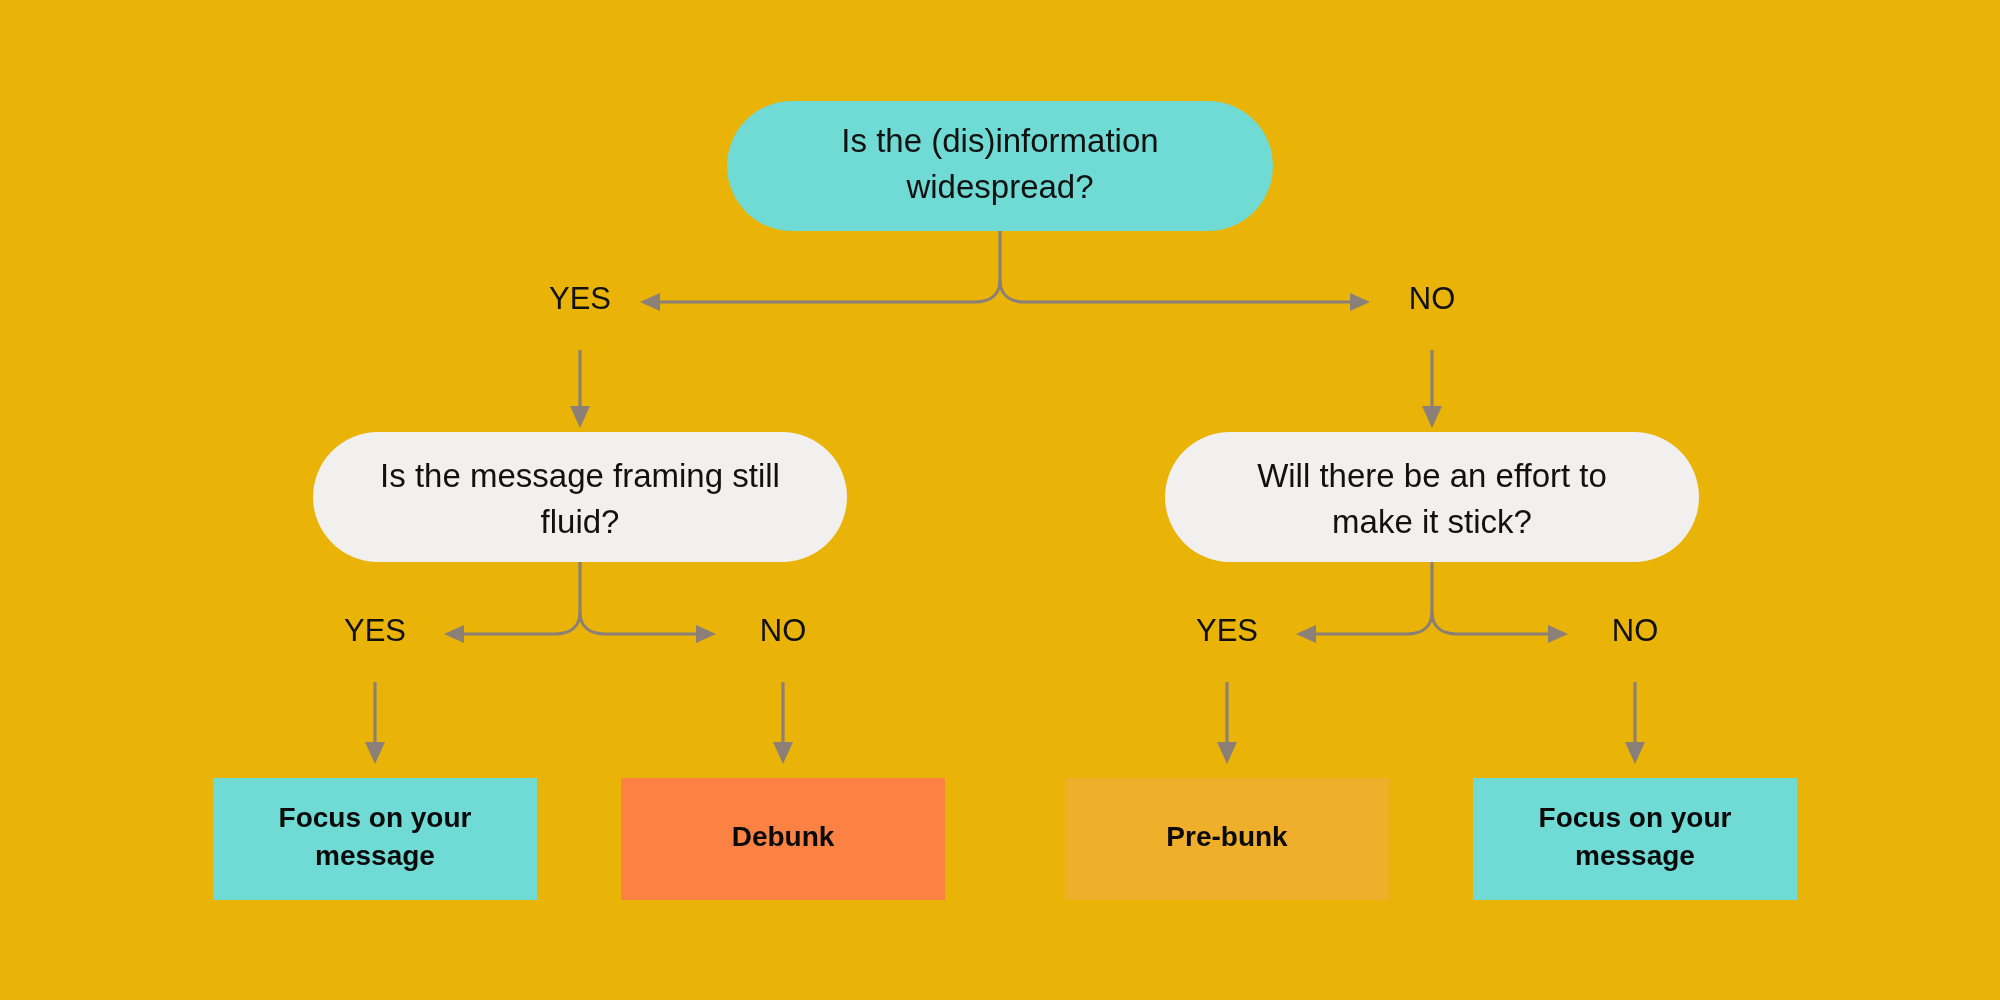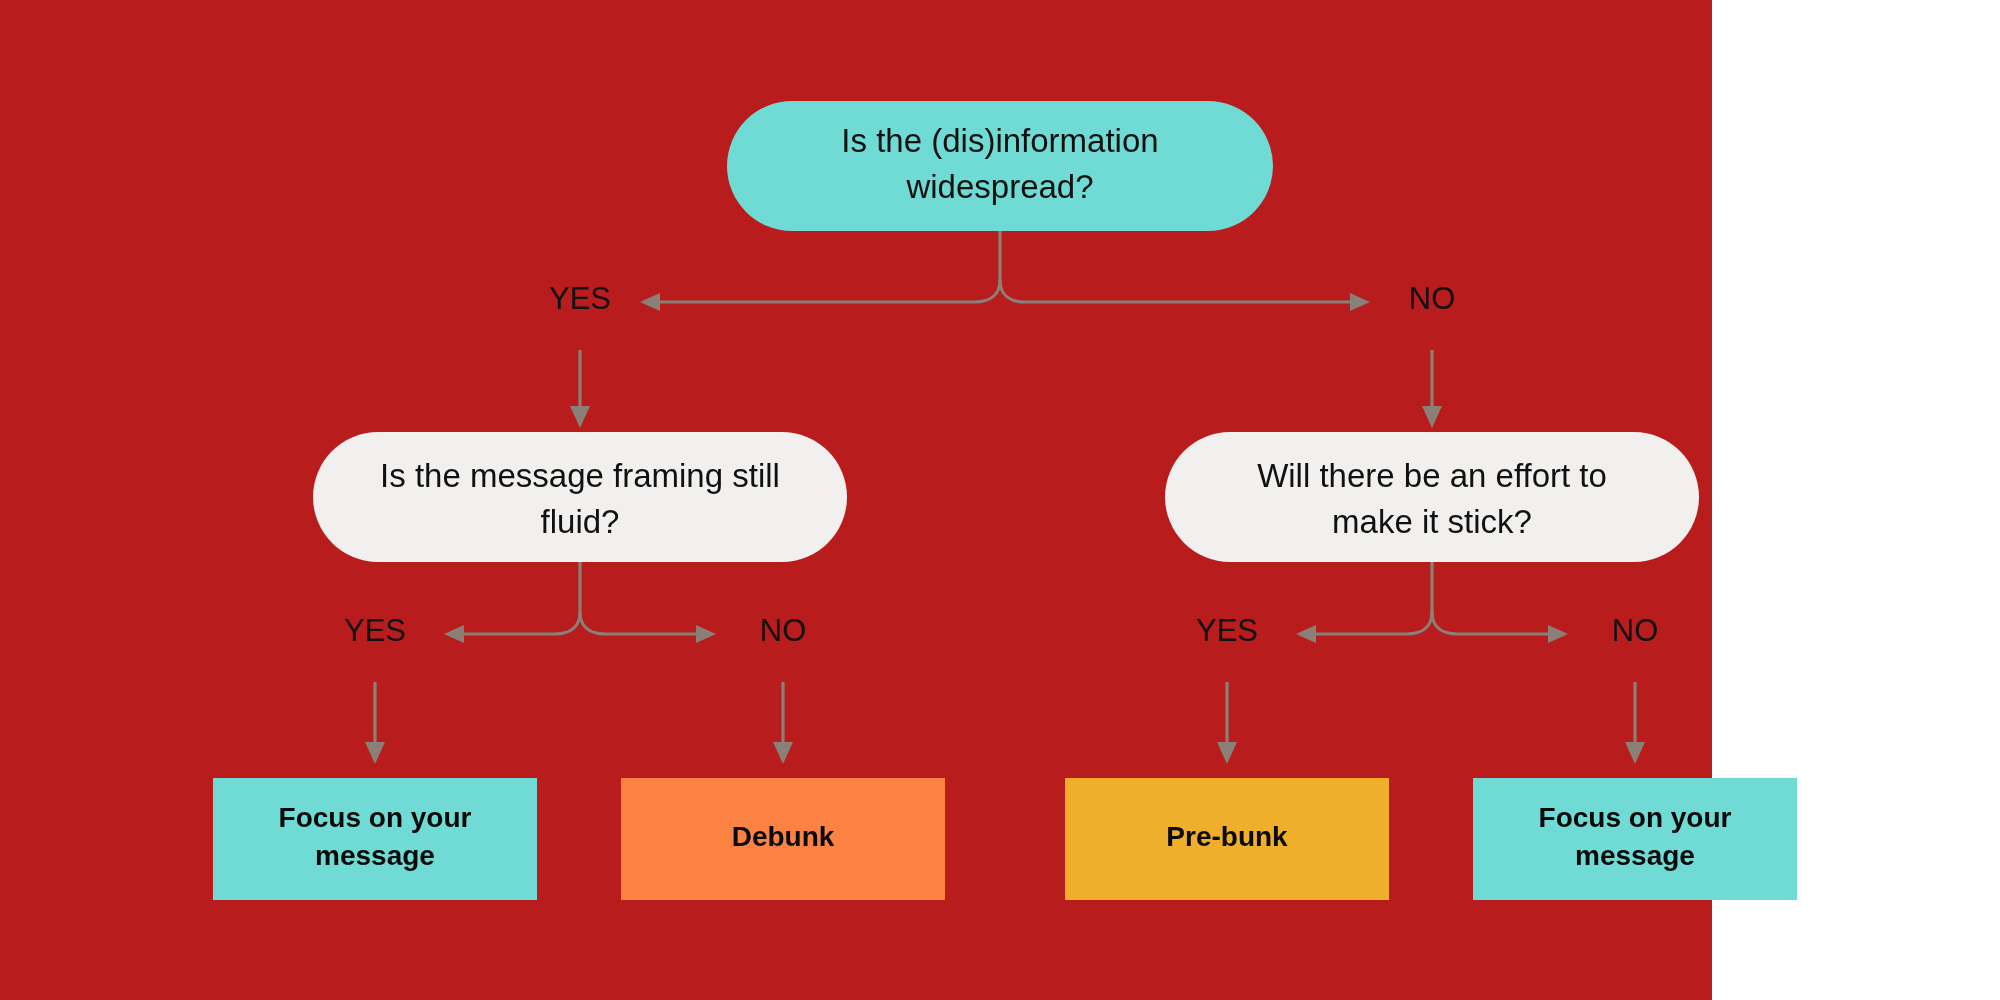--- a/index.html
+++ b/index.html
@@ -9,23 +9,23 @@
     background: #ffffff;
   }
   body {
     width: 2000px;
     height: 1000px;
     overflow: hidden;
     font-family: "Liberation Sans", sans-serif;
   }
   #diagram-root {
     position: relative;
-    width: 1712px;
+    width: 2000px;
     height: 1000px;
-    background: #b91c1c;
+    background: #eab308;
   }
   svg#flow-svg {
     position: absolute;
     left: 0;
     top: 0;
     width: 2000px;
     height: 1000px;
     display: block;
   }
   .node-text {

